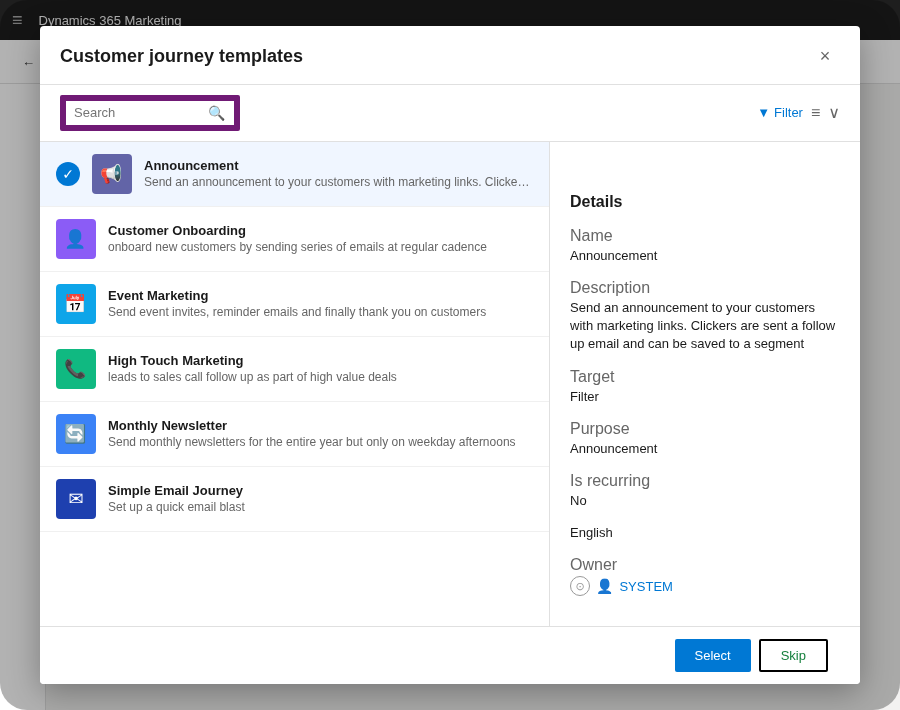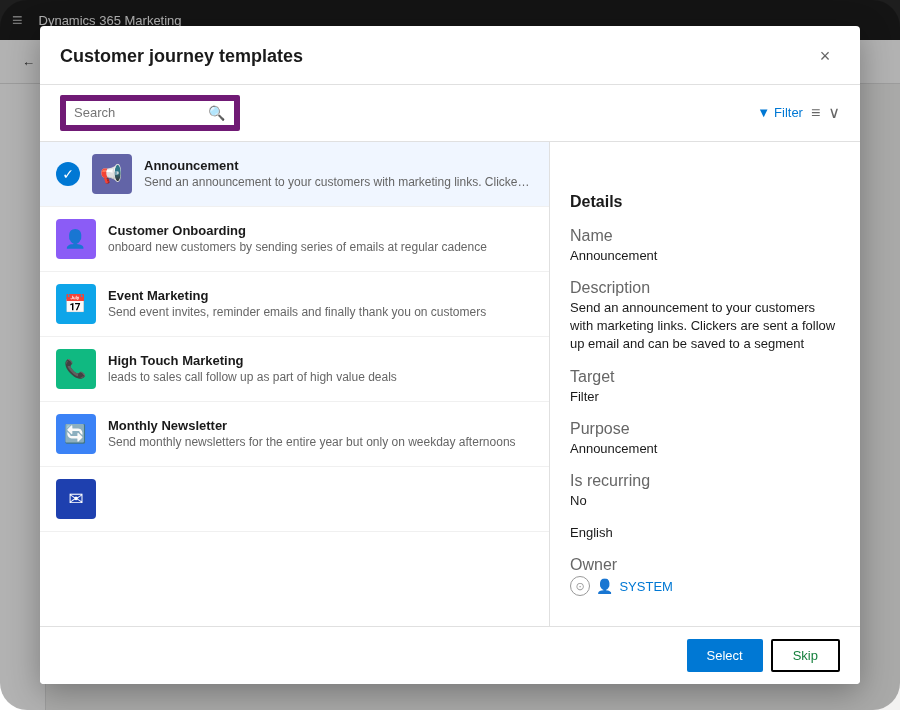--- a/index.html
+++ b/index.html
@@ -266,21 +266,21 @@
       color: #999;
     }
 
     .owner-name {
       color: #0078d4;
       font-size: 13px;
     }
 
     
     .modal-footer {
-      padding: 12px 20px;
+      padding: 12px 32px;
       display: flex;
       justify-content: flex-end;
       gap: 8px;
       border-top: 1px solid #e0e0e0;
       background: #fff;
     }
 
     .btn-select {
       padding: 7px 20px;
       background: #0078d4;
@@ -406,20 +406,24 @@
         <div class="template-item">
           <div class="template-icon newsletter">🔄</div>
           <div class="template-text">
             <div class="template-name">Monthly Newsletter</div>
             <div class="template-desc">Send monthly newsletters for the entire year but only on weekday afternoons</div>
           </div>
         </div>
 
         <div class="template-item">
           <div class="template-icon simple">✉</div>
+          <div class="template-text">
+            <div class="template-name">Simple Email Journey</div>
+            <div class="template-desc">Set up a quick email blast</div>
+          </div>
         </div>
 
       </div>
 
       <div class="details-panel">
         <div class="details-heading">Details</div>
 
         <div class="detail-field">
           <div class="detail-label">Name</div>
           <div class="detail-value">Announcement</div>

